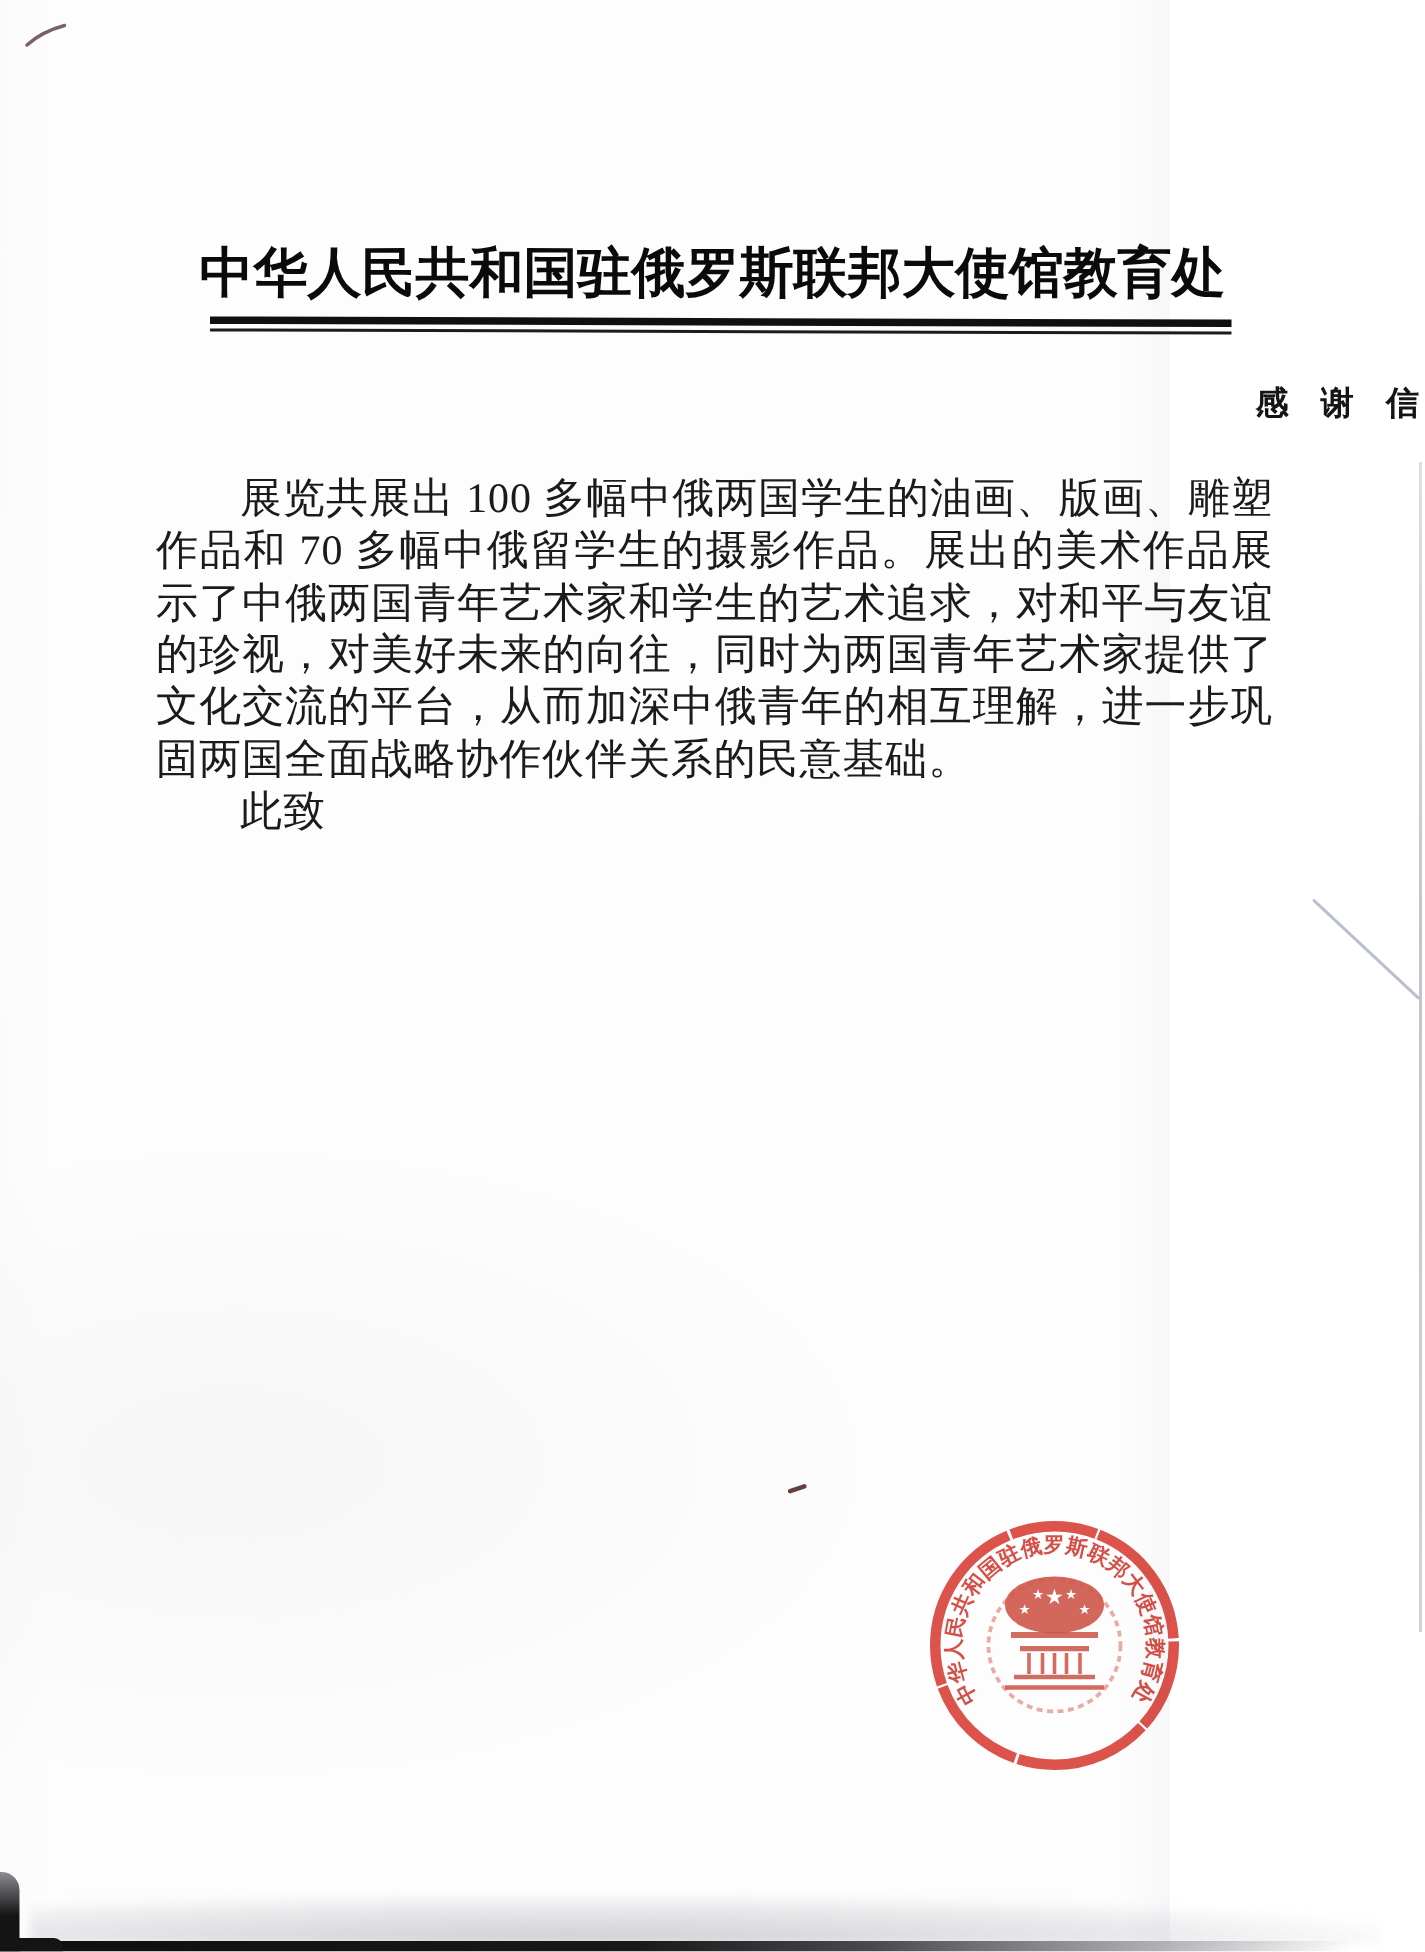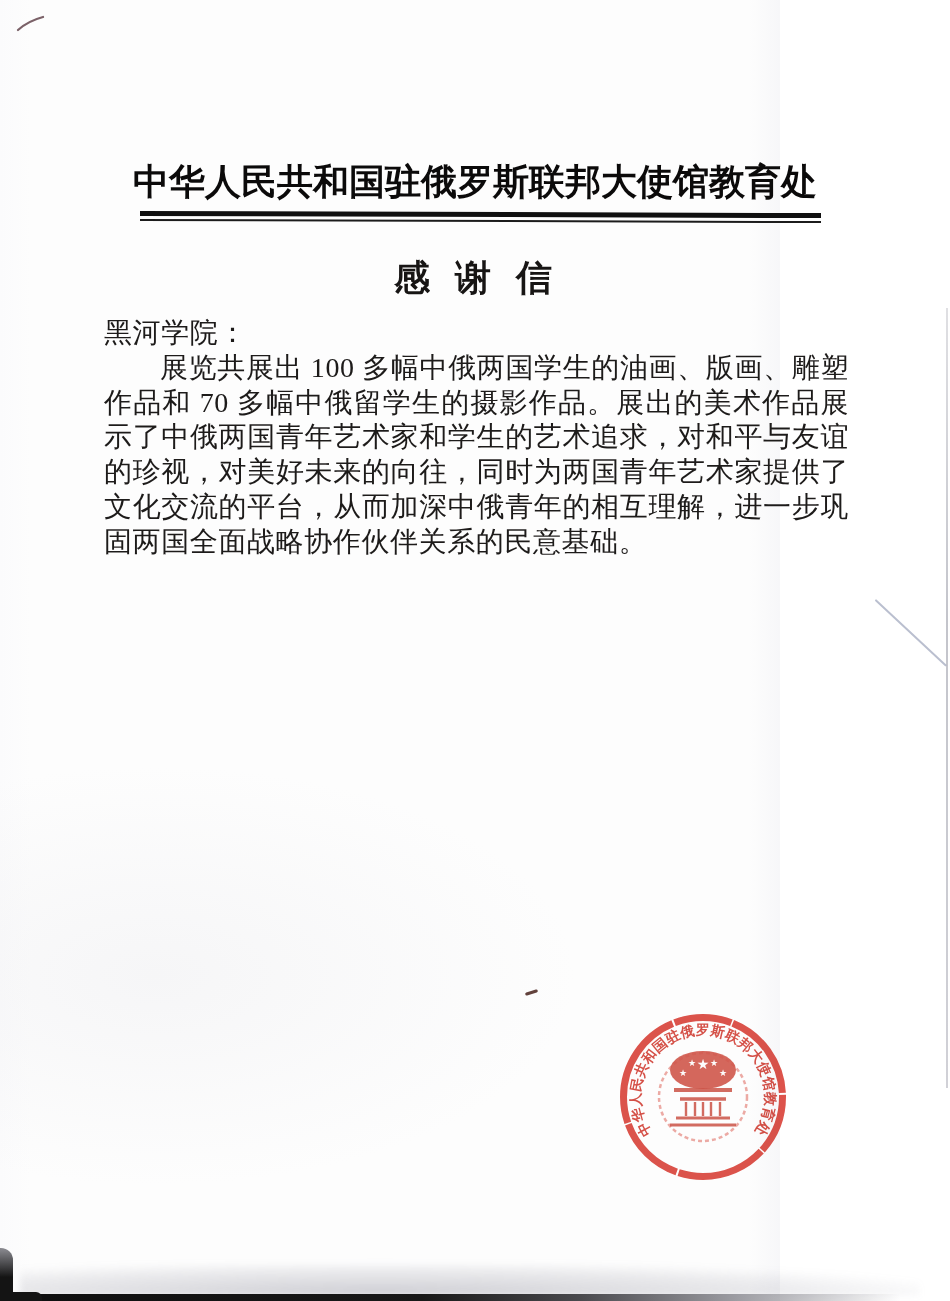--- a/index.html
+++ b/index.html
@@ -39,22 +39,22 @@
     border-top: 5px solid #101010;
     border-bottom: 2px solid #1c1c1c;
     transform: rotate(0.18deg);
   }
 
   
   .title {
     position: absolute;
     left: 0; top: 254px;
     width: 950px;
-    text-align: center;
-    font-size: 36px;
+    text-align: right;
+    font-size: 22px;
     font-weight: 600;
     word-spacing: 8px;
     letter-spacing: 4px;
     color: #171514;
   }
 
   
   .bodytext {
     position: absolute;
     left: 104px; top: 316px;
@@ -152,22 +152,22 @@
   <svg class="mark-tl" width="60" height="40" viewBox="0 0 60 40">
     <path d="M10 22 Q 20 13 35 9" fill="none" stroke="#6d5158" stroke-width="2.3" stroke-linecap="round"></path>
   </svg>
 
   <div class="letterhead">中华人民共和国驻俄罗斯联邦大使馆教育处</div>
   <div class="rule"></div>
 
   <div class="title">感 谢 信</div>
 
   <div class="bodytext">
-    <p class="salutation">黑河学院：</p>
     <p class="para">展览共展出 100 多幅中俄两国学生的油画、版画、雕塑作品和 70 多幅中俄留学生的摄影作品。展出的美术作品展示了中俄两国青年艺术家和学生的艺术追求，对和平与友谊的珍视，对美好未来的向往，同时为两国青年艺术家提供了文化交流的平台，从而加深中俄青年的相互理解，进一步巩固两国全面战略协作伙伴关系的民意基础。</p>
+    <p class="cizhi">此致</p>
   </div>
 
   <div class="ink-dash"></div>
 
 
   <svg class="seal" width="182" height="182" viewBox="0 0 182 182">
     <defs>
       <path id="sealArc" d="M 39.8 126.9 A 62.5 62.5 0 1 1 142.2 126.9" fill="none"></path>
     </defs>
     <g opacity="0.9">

